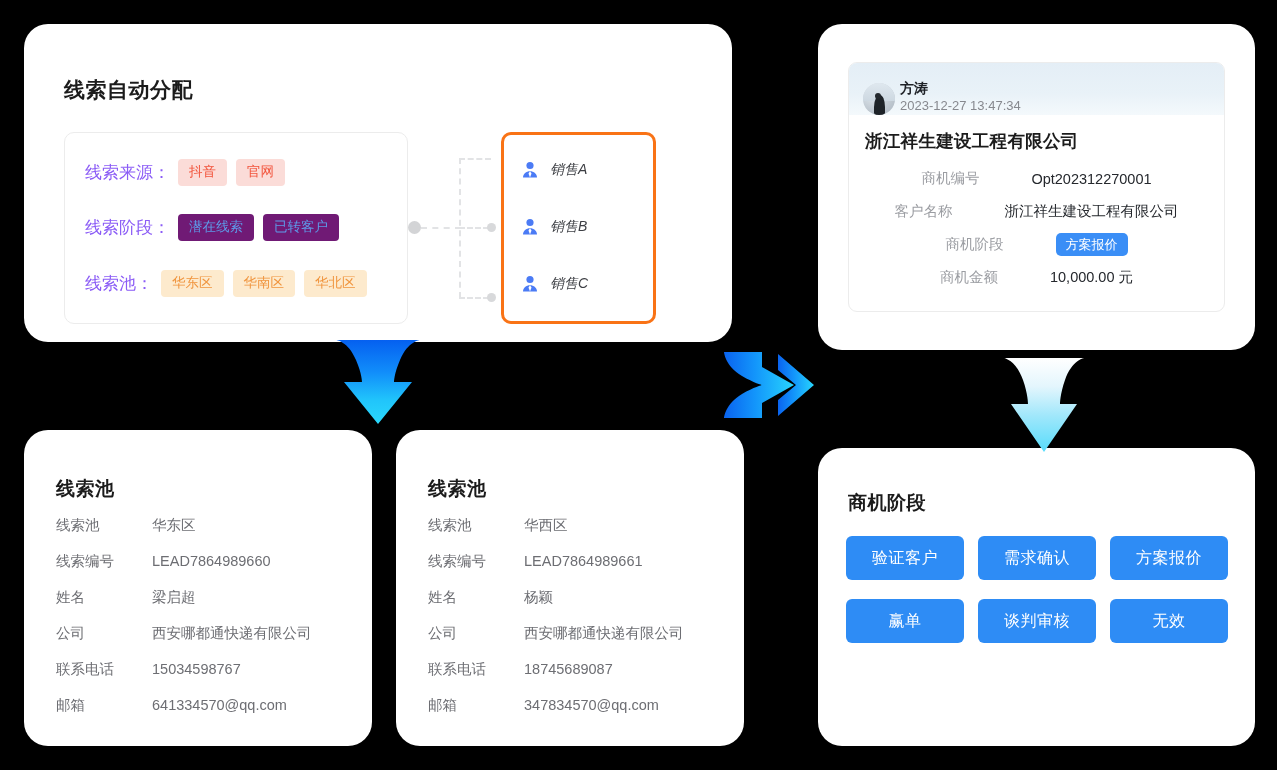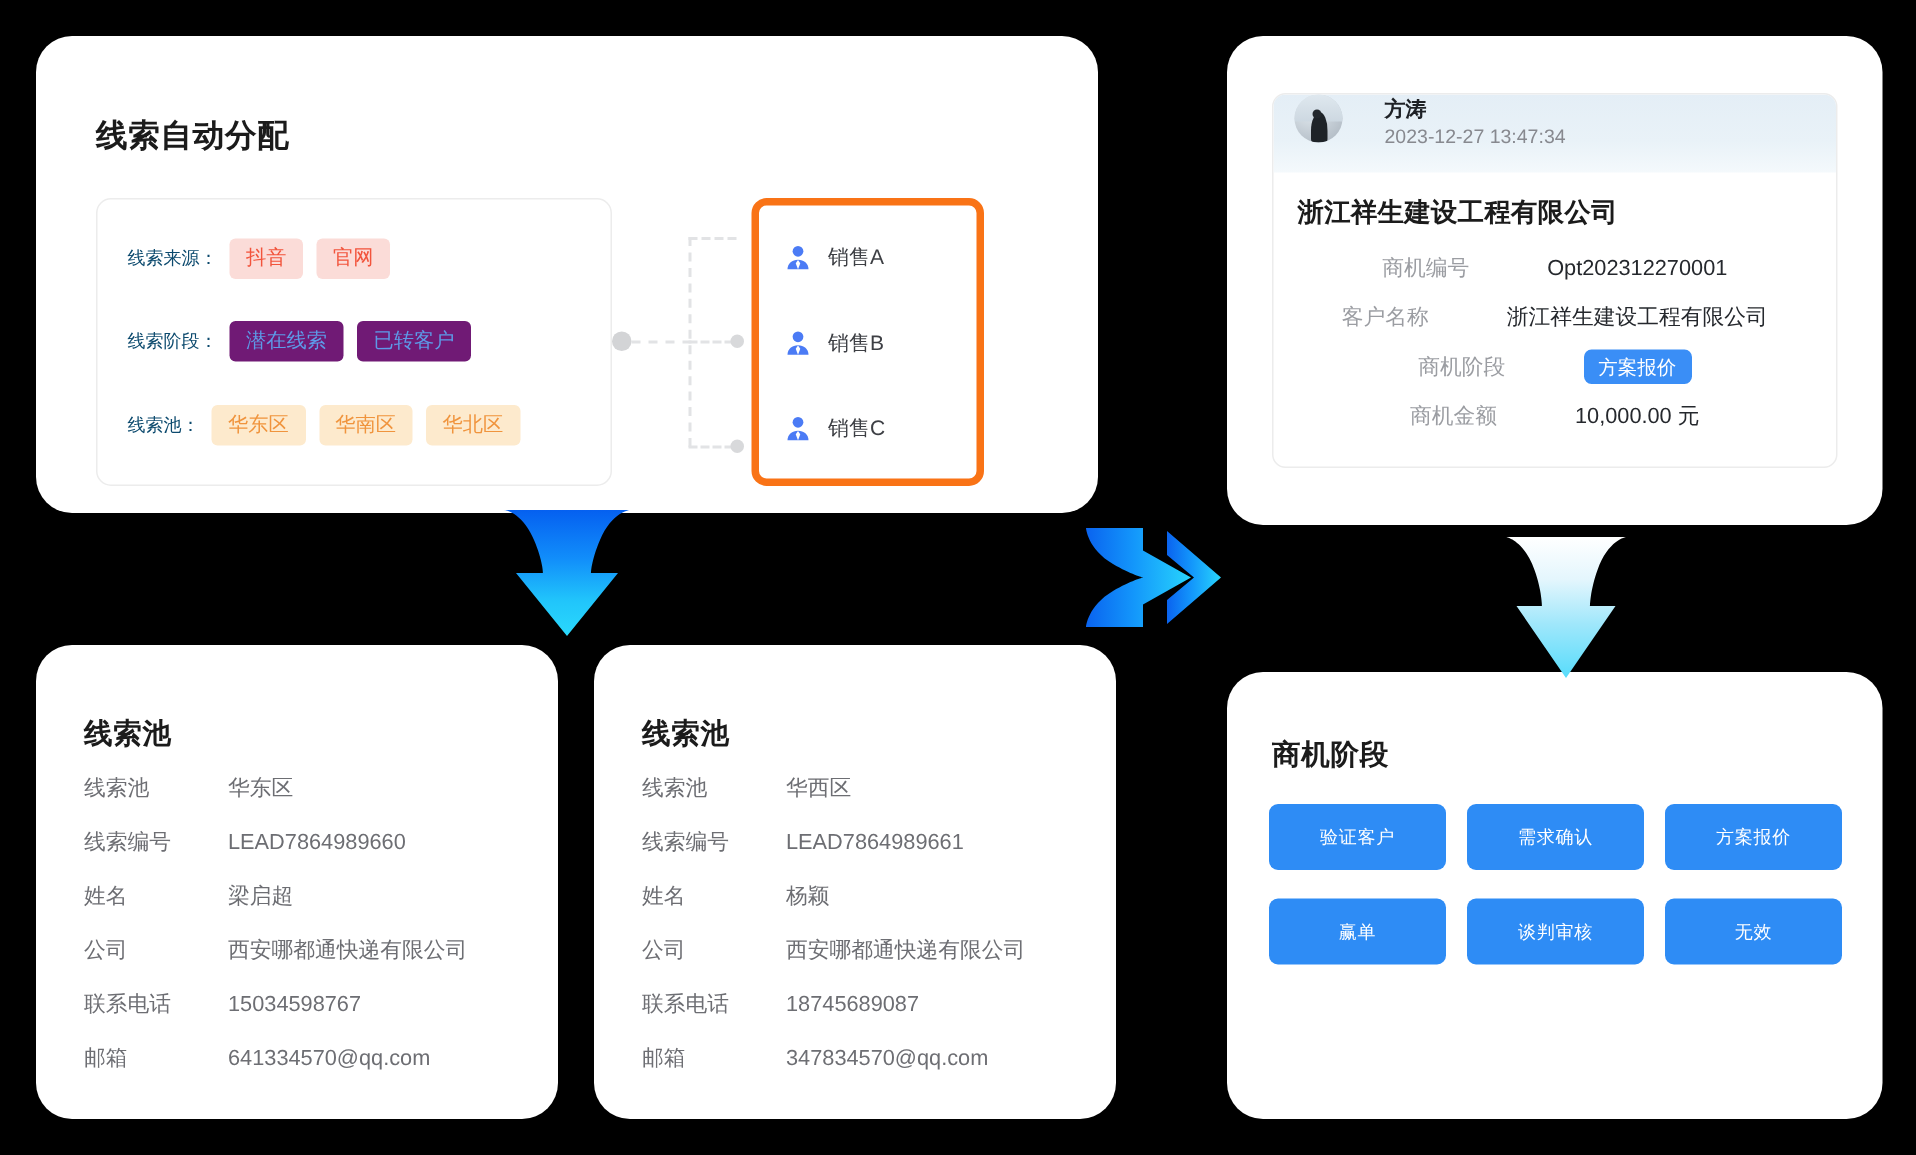--- a/index.html
+++ b/index.html
@@ -24,27 +24,27 @@
   .assign-title {
     position: absolute; left: 40px; top: 52px;
     font-size: 21px; font-weight: 700; color: #1b1b1b; letter-spacing: .5px;
   }
   .assign-inner-left {
     position: absolute; left: 40px; top: 108px; width: 344px; height: 192px;
     border: 1px solid #ececec; border-radius: 10px;
   }
   .assign-inner-right {
     position: absolute; left: 477px; top: 108px; width: 155px; height: 192px;
-    border: 5px solid #f97316; border-radius: 10px;
+    border: 3px solid #f97316; border-radius: 10px; font-style: italic;
   }
   .crit-row {
     position: absolute; left: 20px; display: flex; align-items: center;
   }
   .crit-label {
-    font-size: 12px; color: #0c4a6e; white-space: nowrap; margin-right: 8px;
+    font-size: 17px; color: #8b5cf6; white-space: nowrap; margin-right: 8px;
   }
   .tag {
     display: inline-block;
     padding: 5px 11px;
     border-radius: 4px;
     font-size: 13.5px;
     margin-right: 9px;
     white-space: nowrap;
     line-height: 1.25;
   }
@@ -90,21 +90,21 @@
   
   #panel-opp { left: 818px; top: 24px; width: 437px; height: 326px; }
   .opp-card {
     position: absolute; left: 30px; top: 38px; width: 377px; height: 250px;
     border: 1px solid #ececec; border-radius: 9px; overflow: hidden;
     background: #ffffff;
   }
   .opp-head {
     height: 52px; padding: 0 0 0 14px;
     background: linear-gradient(180deg, #e4eef6 0%, #e9f2f8 60%, #f4f9fc 100%);
-    display: flex; align-items: flex-start; gap: 28px;
+    display: flex; align-items: flex-end; gap: 5px;
   }
   .avatar {
     width: 32px; height: 32px; border-radius: 50%;
     background: radial-gradient(circle at 35% 28%, #e7eef3 0%, #c3ccd4 55%, #a9b3bd 100%);
     position: relative; overflow: hidden; flex: 0 0 32px;
   }
   .avatar .fig {
     position: absolute; left: 11px; bottom: 0; width: 11px; height: 20px;
     background: #1e2328; border-radius: 55% 45% 20% 20% / 60% 60% 12% 12%;
   }
@@ -136,21 +136,21 @@
   .stage-title {
     position: absolute; left: 30px; top: 42px;
     font-size: 19px; font-weight: 700; color: #1b1b1b; letter-spacing: .5px;
   }
   .stage-grid {
     position: absolute; left: 28px; top: 88px; width: 382px;
     display: grid; grid-template-columns: repeat(3, 1fr); gap: 19px 14px;
   }
   .stage-btn {
     background: #2e8cf5; color: #ffffff; border: none; border-radius: 6px;
-    height: 44px; font-size: 12px; cursor: pointer;
+    height: 44px; font-size: 16px; cursor: pointer;
     font-family: "Liberation Sans", "DejaVu Sans", sans-serif;
     letter-spacing: .5px;
   }
 
   
   .arrow { position: absolute; }
   #arrow-down-left  { left: 328px; top: 338px;  width: 100px; height: 88px; }
   #arrow-right-mid  { left: 722px; top: 348px;  width: 96px;  height: 74px; }
   #arrow-down-right { left: 998px; top: 356px;  width: 92px;  height: 98px; }
 </style>

